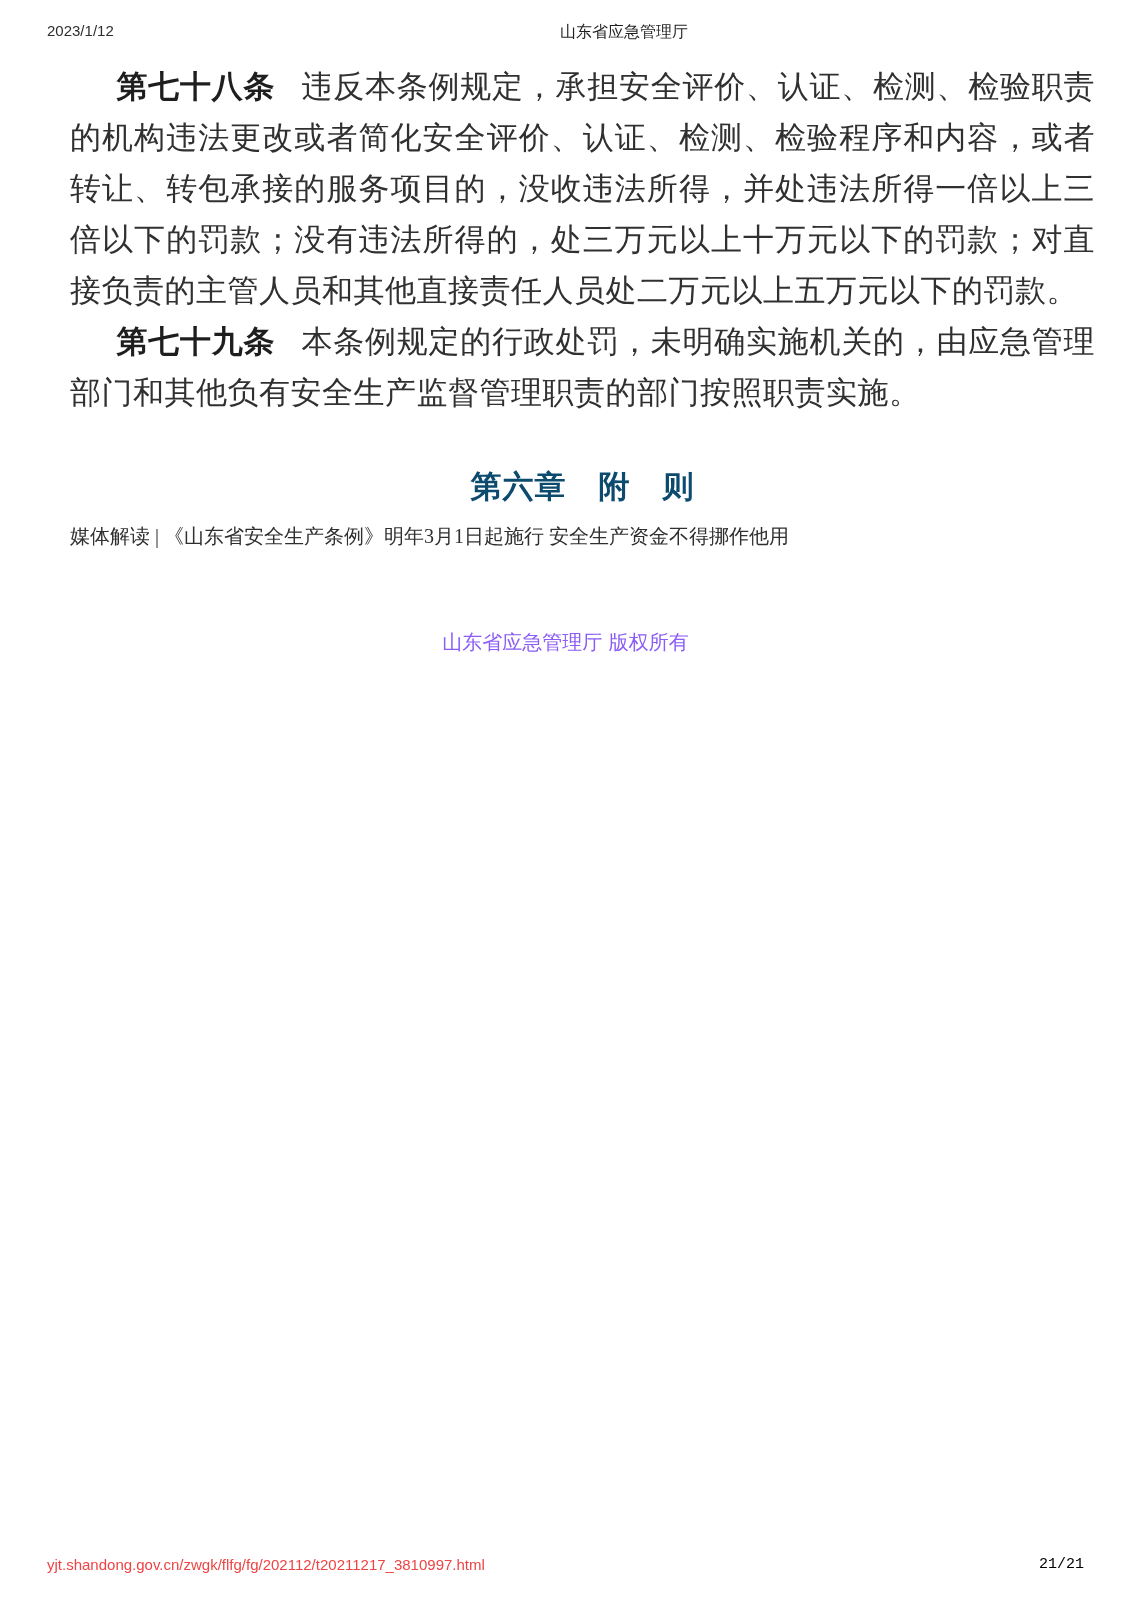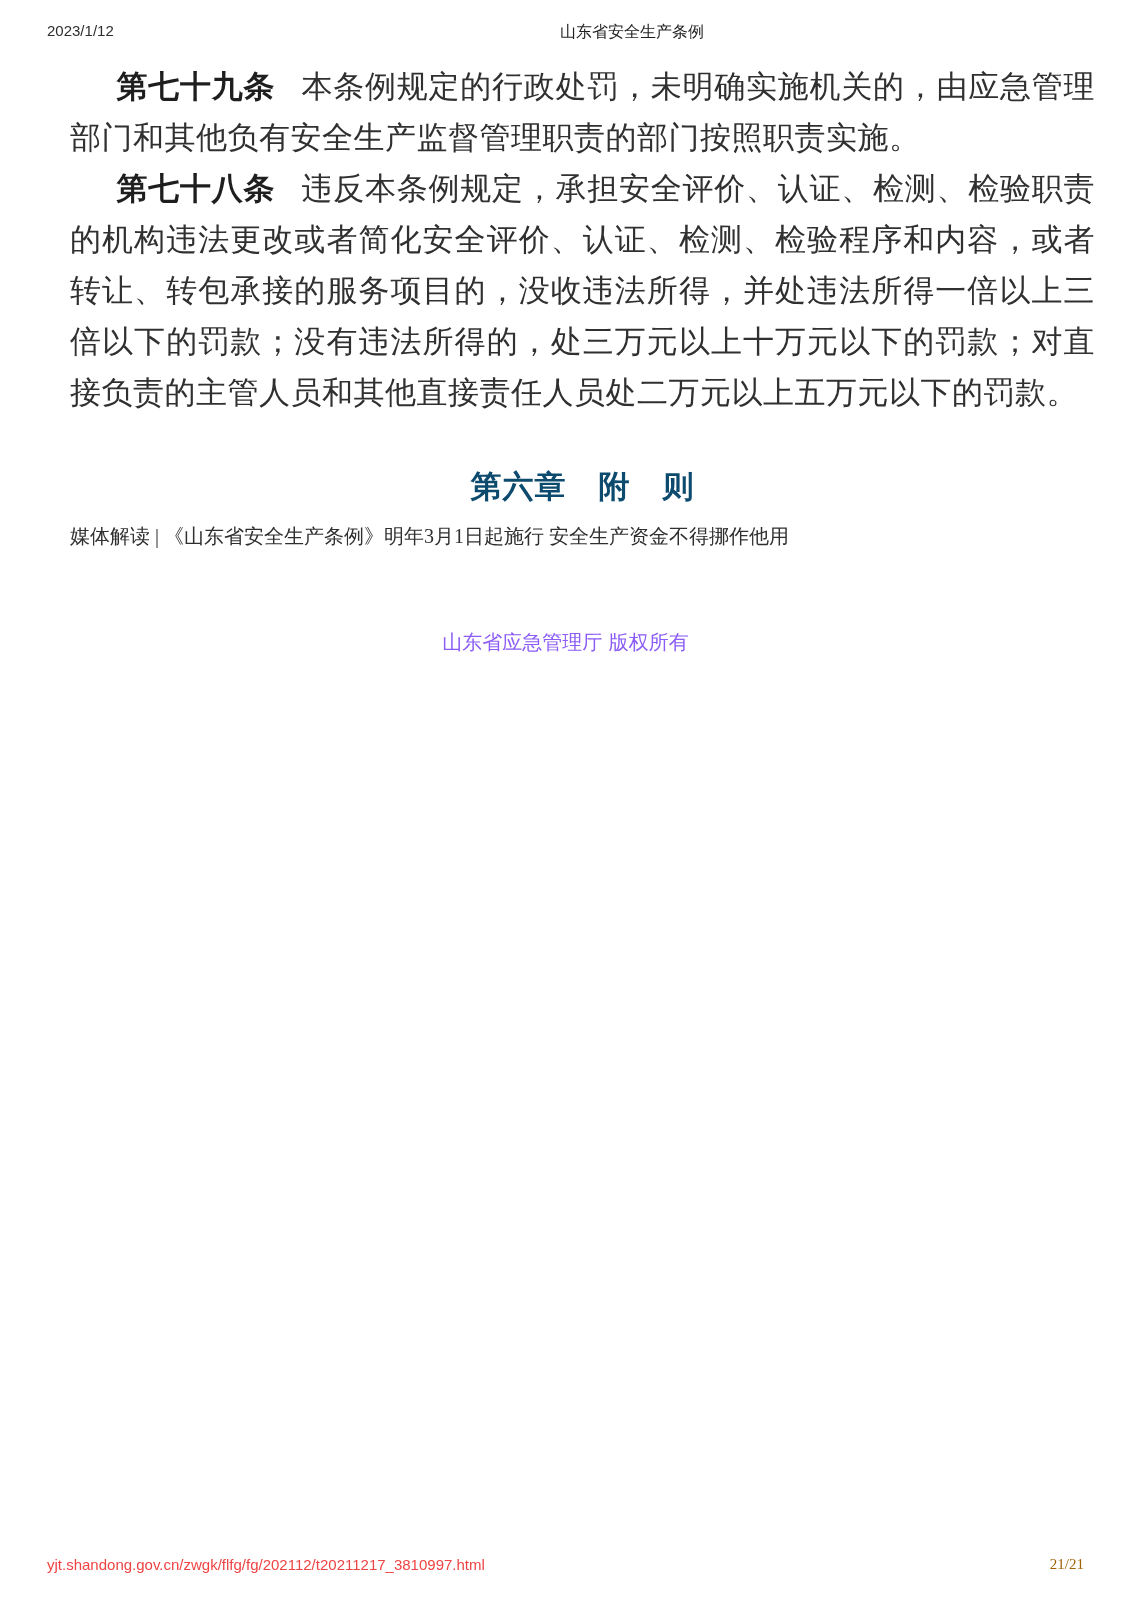--- a/index.html
+++ b/index.html
@@ -119,43 +119,43 @@
     font-size: 15px;
     color: #ef4444;
     font-family: "Liberation Sans", sans-serif;
     white-space: nowrap;
   }
   .footer-page {
     position: absolute;
     right: 0;
     top: 4px;
     font-size: 15px;
-    color: #a16207;
-    font-family: Liberation Serif, serif;
+    color: #000000;
+    font-family: Liberation Mono, monospace;
     white-space: nowrap;
   }
 </style>
 </head>
 <body>
 
 <div class="page">
 
   <div class="print-header">
     <span class="print-date">2023/1/12</span>
-    <span class="print-title">山东省安全生产条例</span>
+    <span class="print-title">山东省应急管理厅</span>
   </div>
 
   <div class="doc">
 
     <p class="body-para">
-      <span class="article-num">第七十九条</span><span>本条例规定的行政处罚，未明确实施机关的，由应急管理部门和其他负有安全生产监督管理职责的部门按照职责实施。</span>
+      <span class="article-num">第七十八条</span><span>违反本条例规定，承担安全评价、认证、检测、检验职责的机构违法更改或者简化安全评价、认证、检测、检验程序和内容，或者转让、转包承接的服务项目的，没收违法所得，并处违法所得一倍以上三倍以下的罚款；没有违法所得的，处三万元以上十万元以下的罚款；对直接负责的主管人员和其他直接责任人员处二万元以上五万元以下的罚款。</span>
     </p>
 
     <p class="body-para">
-      <span class="article-num">第七十八条</span><span>违反本条例规定，承担安全评价、认证、检测、检验职责的机构违法更改或者简化安全评价、认证、检测、检验程序和内容，或者转让、转包承接的服务项目的，没收违法所得，并处违法所得一倍以上三倍以下的罚款；没有违法所得的，处三万元以上十万元以下的罚款；对直接负责的主管人员和其他直接责任人员处二万元以上五万元以下的罚款。</span>
+      <span class="article-num">第七十九条</span><span>本条例规定的行政处罚，未明确实施机关的，由应急管理部门和其他负有安全生产监督管理职责的部门按照职责实施。</span>
     </p>
 
     <h2 class="chapter-heading">第六章　附　则</h2>
 
 
 
     <div class="related-link">媒体解读 | 《山东省安全生产条例》明年3月1日起施行 安全生产资金不得挪作他用</div>
 
     <div class="copyright">山东省应急管理厅 版权所有</div>
 

